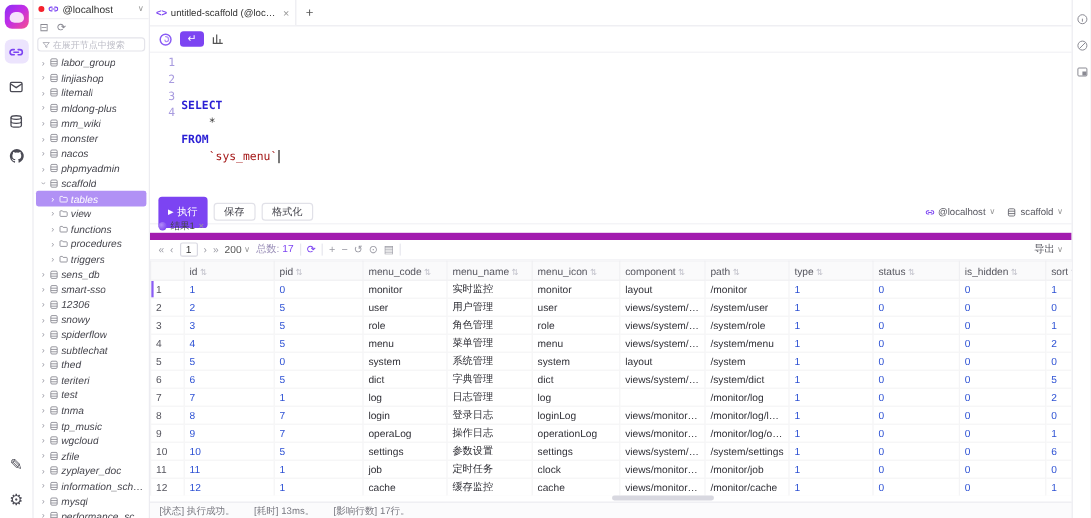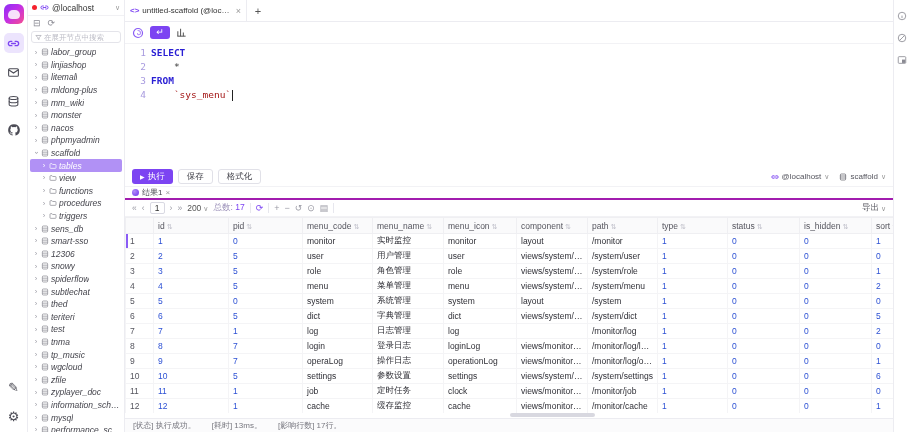--- a/index.html
+++ b/index.html
@@ -46,36 +46,36 @@
   .tab-close{color:#999;font-size:9px;flex:0 0 auto;cursor:pointer;}
   .tab-plus{width:22px;display:flex;align-items:center;justify-content:center;color:#555;font-size:11px;cursor:pointer;}
   .aibar{height:22px;flex:0 0 22px;border-bottom:1px solid #f2f2f5;display:flex;align-items:center;gap:6px;padding:0 7px;}
   .ai-ph{flex:1;color:#c5c5cf;font-size:8.5px;white-space:nowrap;overflow:hidden;cursor:text;}
   .send-btn{width:20px;height:13px;background:#7c44f2;border-radius:3px;color:#fff;display:flex;align-items:center;justify-content:center;font-size:9px;line-height:1;cursor:pointer;}
   .chart-btn{color:#555;cursor:pointer;}
   
   .editor{flex:1;display:flex;font-family:"DejaVu Sans Mono","Liberation Mono",monospace;font-size:9.5px;overflow:hidden;cursor:text;}
   .gutter{width:26px;flex:0 0 26px;text-align:right;padding:2px 5px 0 0;color:#a89bdf;}
   .gutter div{height:14px;line-height:14px;}
-  .code{flex:1;padding-top:2px;overflow:hidden;}
+  .code{flex:1;padding-top:2px;overflow:hidden;margin-top:36px;}
   .codeline{height:14px;line-height:14px;white-space:pre;}
   .tok-kw{color:#2a1fd4;font-weight:bold;}
   .tok-tbl{color:#a31515;}
   .tok-op{color:#333;}
   .cursor{display:inline-block;width:1px;height:11px;background:#222;vertical-align:middle;margin-left:1px;}
   
   .toolbar{height:20px;flex:0 0 20px;display:flex;align-items:center;gap:5px;padding:0 7px;border-bottom:1px solid #f2f2f5;}
-  .btn-exec{background:#7c44f2;color:#fff;border-radius:3px;height:15px;padding:0 8px;display:flex;align-items:center;gap:3px;font-size:8.5px;cursor:pointer;border:none;font-family:inherit;}
+  .btn-exec{background:#7c44f2;color:#fff;border-radius:3px;height:26px;padding:0 8px;display:flex;align-items:center;gap:3px;font-size:8.5px;cursor:pointer;border:none;font-family:inherit;}
   .btn-exec .play{font-size:6px;line-height:1;}
   .btn{background:#fff;border:1px solid #e1e1e8;border-radius:3px;height:15px;padding:0 8px;display:flex;align-items:center;font-size:8.5px;color:#44444c;cursor:pointer;font-family:inherit;}
   .tb-right{margin-left:auto;display:flex;align-items:center;gap:10px;color:#55555e;font-size:8px;}
   .sel{display:flex;align-items:center;gap:3px;cursor:pointer;}
   .sel .sico{color:#7c44f2;}
   
-  .res-tabs{height:13px;flex:0 0 13px;border-bottom:2px solid #a21caf;display:flex;align-items:flex-start;padding-left:7px;}
+  .res-tabs{height:13px;flex:0 0 13px;border-bottom:6px solid #a21caf;display:flex;align-items:flex-end;padding-left:7px;}
   .res-tab{display:flex;align-items:center;gap:3px;font-size:8px;color:#44444c;cursor:pointer;}
   .res-dot{width:7px;height:7px;border-radius:50%;background:radial-gradient(circle at 35% 35%,#b18cf8,#6d2ff0);flex:0 0 auto;}
   .res-close{color:#999;font-size:8px;}
   
   .pager{height:17px;flex:0 0 17px;display:flex;align-items:center;gap:5px;padding:0 7px;color:#9a9aa4;font-size:8.5px;border-bottom:1px solid #f2f2f5;}
   .pg{cursor:pointer;line-height:1;}
   .page-box{border:1px solid #d9d9e2;border-radius:2px;min-width:15px;height:12px;display:flex;align-items:center;justify-content:center;color:#333;padding:0 3px;cursor:pointer;}
   .size-sel{display:flex;align-items:center;gap:2px;color:#555;cursor:pointer;}
   .total-lbl{color:#9a8fb8;}
   .total-val{color:#7c44f2;}

